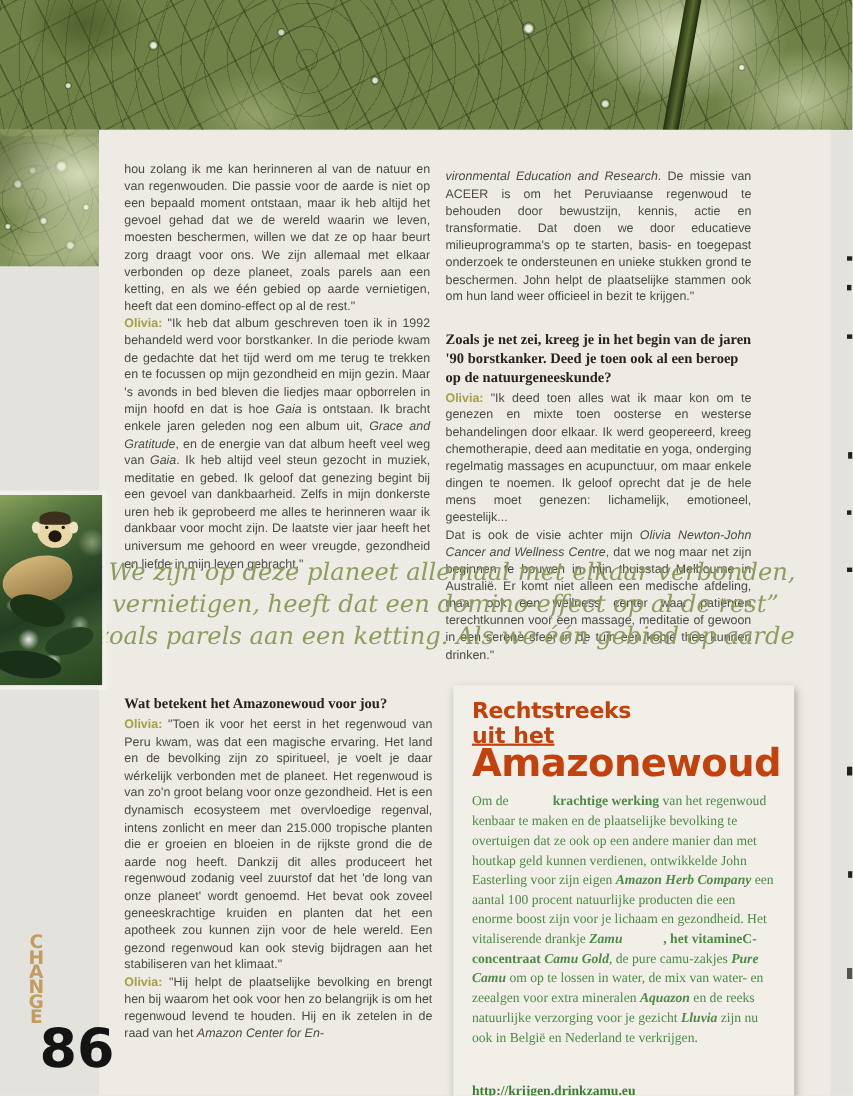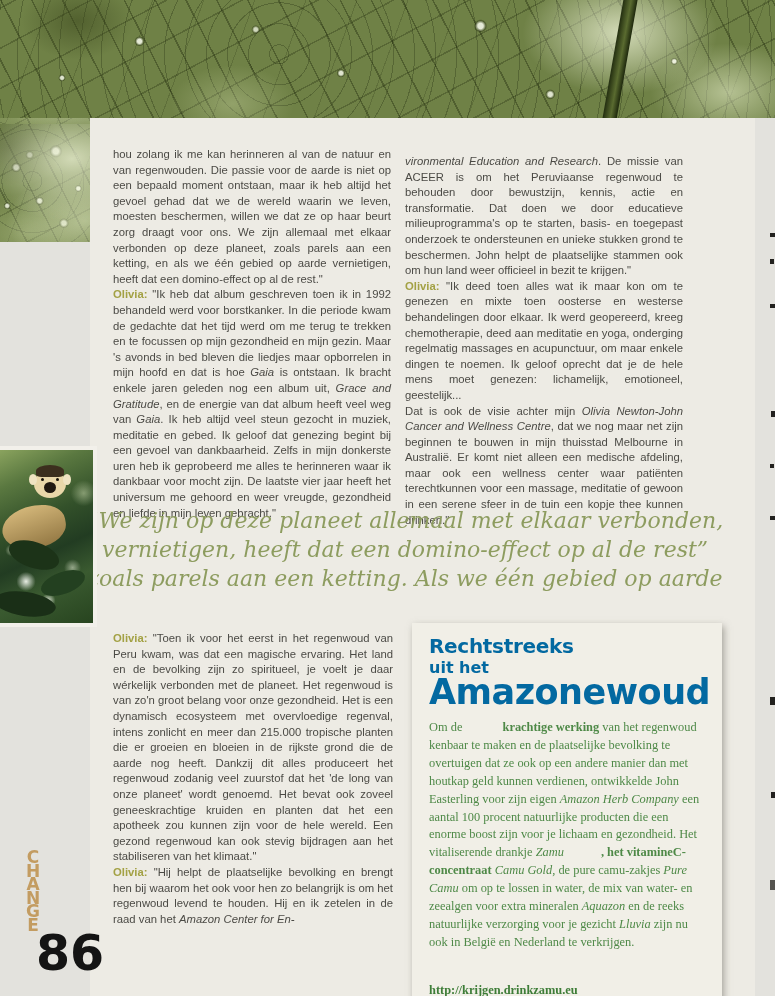--- a/index.html
+++ b/index.html
@@ -39,34 +39,34 @@
   .col{position:absolute;width:278px;font-size:11.3px;line-height:15.6px;color:#4b4a45;text-align:justify;}
   #col1-top{left:113px;top:147px;}
   #col2-top{left:405px;top:131px;margin-top:23px;}
   #col1-bottom{left:113px;top:631px;width:280px;}
   .col p{margin:0;}
   .qhead{font-family:"Liberation Serif",serif;font-weight:700;font-size:13.2px;line-height:17px;
     color:#29241b;margin:21px 0 4px;text-align:left;}
   .qhead.first{margin-top:0;}
   .seg-i{font-style:italic;}
   .seg-b{font-weight:700;margin-left:37px;}
-  .seg-bi{font-weight:400;font-style:italic;}
+  .seg-bi{font-weight:700;font-style:italic;}
   .seg-lbl{color:#a3a144;font-weight:700;}
   
   .quote{position:absolute;left:70px;top:506px;width:670px;text-align:center;
     font-family:"DejaVu Serif",serif;font-style:italic;color:#8d9c5f;
     font-size:22px;line-height:29px;}
   
   .box{position:absolute;left:412px;top:623px;width:310px;box-sizing:border-box;
     background:#f1efe7;box-shadow:2px 3px 7px rgba(105,103,95,.55);
     padding:13px 17px 13px 17px;}
-  .box-title{font-family:"DejaVu Sans",sans-serif;font-weight:800;color:#0369a1;}
+  .box-title{font-family:"DejaVu Sans",sans-serif;font-weight:800;color:#c2410c;}
   .box-title .t1{display:block;font-size:20px;line-height:20px;letter-spacing:-0.3px;}
   .box-title .t2{display:block;line-height:24px;}
-  .box-title .t2s{font-size:16px;}
+  .box-title .t2s{font-size:20px;text-decoration:underline;}
   .box-title .t2b{font-size:35px;letter-spacing:-0.5px;}
   .box-body{font-family:"Liberation Serif",serif;color:#4e8947;font-size:12.4px;line-height:17.9px;margin-top:8px;}
   .box-footer{font-family:"Liberation Serif",serif;color:#3e7d38;font-size:12.4px;line-height:17.9px;font-weight:700;margin-top:2px;}
   
   .monkey{position:absolute;left:0;top:446px;width:97px;height:181px;box-sizing:border-box;
     border:4px solid #f2f0ea;border-left:none;overflow:hidden;}
   .monkey-bg{position:absolute;left:0;top:0;right:0;bottom:0;
     background:
       radial-gradient(circle 16px at 28% 76%, rgba(242,246,238,.95), transparent 60%),
       radial-gradient(circle 11px at 52% 87%, rgba(238,242,230,.85), transparent 65%),
@@ -114,31 +114,33 @@
 
 <div class="panel"></div>
 
 <div class="col" id="col1-top">
   <p><span>hou zolang ik me kan herinneren al van de natuur en van regenwouden. Die passie voor de aarde is niet op een bepaald moment ontstaan, maar ik heb altijd het gevoel gehad dat we de wereld waarin we leven, moesten beschermen, willen we dat ze op haar beurt zorg draagt voor ons. We zijn allemaal met elkaar verbonden op deze planeet, zoals parels aan een ketting, en als we één gebied op aarde vernietigen, heeft dat een domino-effect op al de rest."</span></p>
   <p class="answer"><span class="seg-lbl">Olivia:</span><span> "Ik heb dat album geschreven toen ik in 1992 behandeld werd voor borstkanker. In die periode kwam de gedachte dat het tijd werd om me terug te trekken en te focussen op mijn gezondheid en mijn gezin. Maar 's avonds in bed bleven die liedjes maar opborrelen in mijn hoofd en dat is hoe </span><span class="seg-i">Gaia</span><span> is ontstaan. Ik bracht enkele jaren geleden nog een album uit, </span><span class="seg-i">Grace and Gratitude</span><span>, en de energie van dat album heeft veel weg van </span><span class="seg-i">Gaia</span><span>. Ik heb altijd veel steun gezocht in muziek, meditatie en gebed. Ik geloof dat genezing begint bij een gevoel van dankbaarheid. Zelfs in mijn donkerste uren heb ik geprobeerd me alles te herinneren waar ik dankbaar voor mocht zijn. De laatste vier jaar heeft het universum me gehoord en weer vreugde, gezondheid en liefde in mijn leven gebracht."</span></p>
 </div>
 
 <div class="col" id="col2-top">
   <p><span class="seg-i">vironmental Education and Research</span><span>. De missie van ACEER is om het Peruviaanse regenwoud te behouden door bewustzijn, kennis, actie en transformatie. Dat doen we door educatieve milieuprogramma's op te starten, basis- en toegepast onderzoek te ondersteunen en unieke stukken grond te beschermen. John helpt de plaatselijke stammen ook om hun land weer officieel in bezit te krijgen."</span></p>
+  <h3 class="qhead">Zoals je net zei, kreeg je in het begin van de jaren '90 borstkanker. Deed je toen ook al een beroep op de natuurgeneeskunde?</h3>
   <p class="answer"><span class="seg-lbl">Olivia:</span><span> "Ik deed toen alles wat ik maar kon om te genezen en mixte toen oosterse en westerse behandelingen door elkaar. Ik werd geopereerd, kreeg chemotherapie, deed aan meditatie en yoga, onderging regelmatig massages en acupunctuur, om maar enkele dingen te noemen. Ik geloof oprecht dat je de hele mens moet genezen: lichamelijk, emotioneel, geestelijk...</span></p>
   <p class="answer"><span>Dat is ook de visie achter mijn </span><span class="seg-i">Olivia Newton-John Cancer and Wellness Centre</span><span>, dat we nog maar net zijn beginnen te bouwen in mijn thuisstad Melbourne in Australië. Er komt niet alleen een medische afdeling, maar ook een wellness center waar patiënten terechtkunnen voor een massage, meditatie of gewoon in een serene sfeer in de tuin een kopje thee kunnen drinken."</span></p>
 </div>
 
 <div class="quote">
   <div>“We zijn op deze planeet allemaal met elkaar verbonden,</div>
   <div>vernietigen, heeft dat een domino-effect op al de rest”</div>
   <div><span>zoals </span><span class="seg-big">parels aan een ketting</span><span>. Als we één gebied op aarde</span></div>
 </div>
 
 <div class="col" id="col1-bottom">
+  <h3 class="qhead first">Wat betekent het Amazonewoud voor jou?</h3>
   <p class="answer"><span class="seg-lbl">Olivia:</span><span> "Toen ik voor het eerst in het regenwoud van Peru kwam, was dat een magische ervaring. Het land en de bevolking zijn zo spiritueel, je voelt je daar wérkelijk verbonden met de planeet. Het regenwoud is van zo'n groot belang voor onze gezondheid. Het is een dynamisch ecosysteem met overvloedige regenval, intens zonlicht en meer dan 215.000 tropische planten die er groeien en bloeien in de rijkste grond die de aarde nog heeft. Dankzij dit alles produceert het regenwoud zodanig veel zuurstof dat het 'de long van onze planeet' wordt genoemd. Het bevat ook zoveel geneeskrachtige kruiden en planten dat het een apotheek zou kunnen zijn voor de hele wereld. Een gezond regenwoud kan ook stevig bijdragen aan het stabiliseren van het klimaat."</span></p>
   <p class="answer"><span class="seg-lbl">Olivia:</span><span> "Hij helpt de plaatselijke bevolking en brengt hen bij waarom het ook voor hen zo belangrijk is om het regenwoud levend te houden. Hij en ik zetelen in de raad van het </span><span class="seg-i">Amazon Center for En-</span></p>
 </div>
 
 <div class="box">
   <div class="box-title">
     <span class="t1">Rechtstreeks</span>
     <span class="t2"><span class="t2s">uit het </span><span class="t2b">Amazonewoud</span></span>
   </div>
   <p class="box-body"><span>Om de </span><span class="seg-b">krachtige werking</span><span> van het regenwoud kenbaar te maken en de plaatselijke bevolking te overtuigen dat ze ook op een andere manier dan met houtkap geld kunnen verdienen, ontwikkelde John Easterling voor zijn eigen </span><span class="seg-bi">Amazon Herb Company</span><span> een aantal 100 procent natuurlijke producten die een enorme boost zijn voor je lichaam en gezondheid. Het vitaliserende drankje </span><span class="seg-bi">Zamu</span><span class="seg-b">, het vitamineC-concentraat </span><span class="seg-bi">Camu Gold</span><span>, de pure camu-zakjes </span><span class="seg-bi">Pure Camu</span><span> om op te lossen in water, de mix van water- en zeealgen voor extra mineralen </span><span class="seg-bi">Aquazon</span><span> en de reeks natuurlijke verzorging voor je gezicht </span><span class="seg-bi">Lluvia</span><span> zijn nu ook in België en Nederland te verkrijgen.</span></p>

